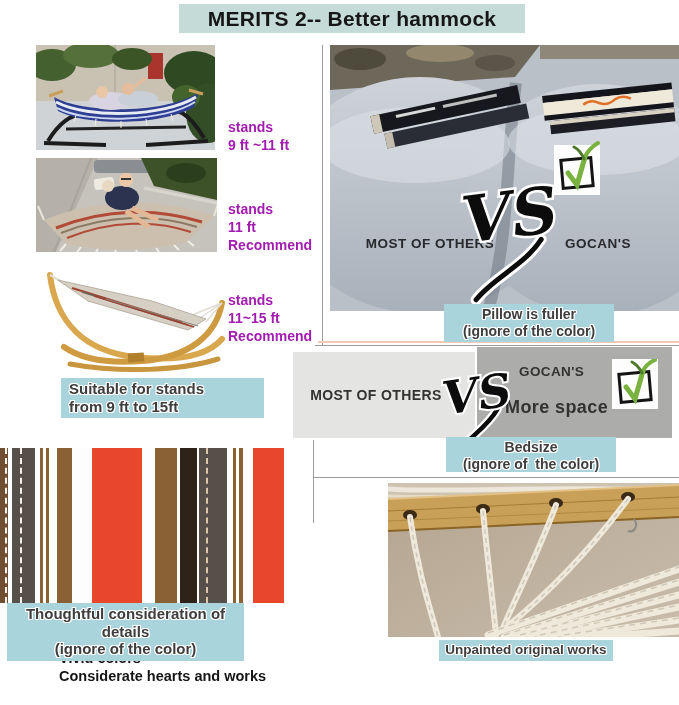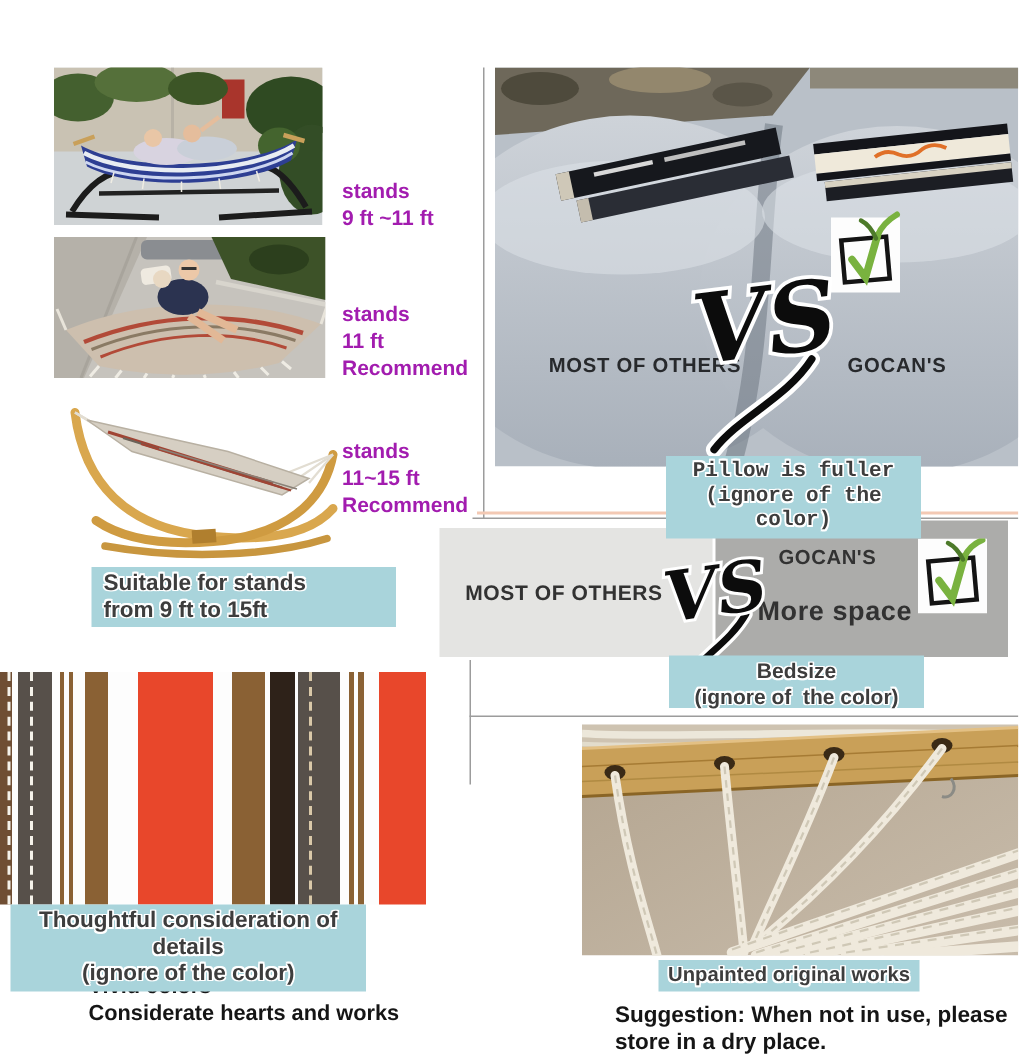--- a/index.html
+++ b/index.html
@@ -25,20 +25,21 @@
      #8a6134 239px 243px,#fdfdfd 243px 253px,#e8472b 253px 284px);}
   .stitch{position:absolute;top:0;height:100%;width:0;}
   .details{font-weight:bold;font-size:14.5px;line-height:1.26;color:#151515;}
   .suggest{font-weight:bold;font-size:15px;line-height:1.22;color:#151515;white-space:pre-wrap;}
 </style>
 </head>
 <body>
 
 <div id="stage">
 
+  <div class="abs title" style="left:179px;top:4px;width:346px;height:29px;">MERITS 2-- Better hammock</div>
 
   <svg class="abs" style="left:36px;top:45px;" width="179" height="105" viewBox="0 0 179 105">
     <rect width="179" height="105" fill="#cfd3d5"></rect>
     <rect x="0" y="0" width="179" height="56" fill="#c9c2b3"></rect>
     <rect x="112" y="8" width="15" height="26" fill="#a9352c"></rect>
     <rect x="78" y="0" width="2" height="52" fill="#b8b2a6"></rect>
     <ellipse cx="16" cy="20" rx="24" ry="16" fill="#44602f"></ellipse>
     <ellipse cx="55" cy="10" rx="28" ry="13" fill="#55703a"></ellipse>
     <ellipse cx="96" cy="14" rx="20" ry="11" fill="#3c5526"></ellipse>
     <ellipse cx="158" cy="28" rx="30" ry="22" fill="#2f4a22"></ellipse>
@@ -184,21 +185,21 @@
       <path d="M30,14 C27,7 24,4 20,2" stroke="#4d7a2a" stroke-width="3" fill="none" stroke-linecap="round"></path>
     </g>
     <g transform="translate(180,170) rotate(-7)">
       <path d="M28,28 C8,52 -24,60 -44,80" stroke="#fff" stroke-width="11" fill="none" stroke-linecap="round"></path>
       <path d="M28,28 C8,52 -24,60 -44,80" stroke="#0c0c0c" stroke-width="5" fill="none" stroke-linecap="round"></path>
       <text x="0" y="22" text-anchor="middle" font-family="DejaVu Serif,serif" font-style="italic" font-weight="bold" font-size="64" fill="#0c0c0c" stroke="#fff" stroke-width="5" paint-order="stroke">VS</text>
     </g>
   </svg>
 
   <div class="abs cap outline" style="left:444px;top:304px;width:166px;padding:2px 2px 3px;
-       font-size:14px;font-family:Liberation Mono, monospace;">Pillow is fuller
+       font-size:14px;">Pillow is fuller
 (ignore of the color)</div>
 
   <div class="abs" style="left:293px;top:352px;width:182px;height:86px;background:#e4e4e2;
        display:flex;align-items:center;justify-content:center;">
     <span class="panel-label" style="font-size:14px;transform:translateX(-8px);">MOST OF OTHERS</span>
   </div>
   <div class="abs" style="left:477px;top:347px;width:195px;height:91px;background:#acacaa;">
     <div class="panel-label" style="position:absolute;left:42px;top:17px;font-size:13.5px;">GOCAN'S</div>
     <div class="panel-label" style="position:absolute;left:28px;top:50px;font-size:18px;">More space</div>
     <svg style="position:absolute;right:14px;top:12px;" width="46" height="50" viewBox="0 0 46 50">
@@ -280,16 +281,14 @@
       <line x1="116" y1="152" x2="291" y2="97"></line>
       <line x1="132" y1="152" x2="291" y2="110"></line>
       <line x1="152" y1="152" x2="291" y2="122"></line>
       <line x1="176" y1="152" x2="291" y2="135"></line>
     </g>
     <path d="M246,36 c5,7 0,14 -6,12" stroke="#8b8b85" stroke-width="2" fill="none"></path>
   </svg>
 
   <div class="abs cap outline" style="left:439px;top:640px;width:174px;padding:2px 0 3px;
        font-size:13.5px;">Unpainted original works</div>
-  <div class="abs suggest" style="left:410px;top:668px;width:268px;">Suggestion: When not in use, please
-store in a dry place.</div>
 
 </div>
 
 </body></html>

